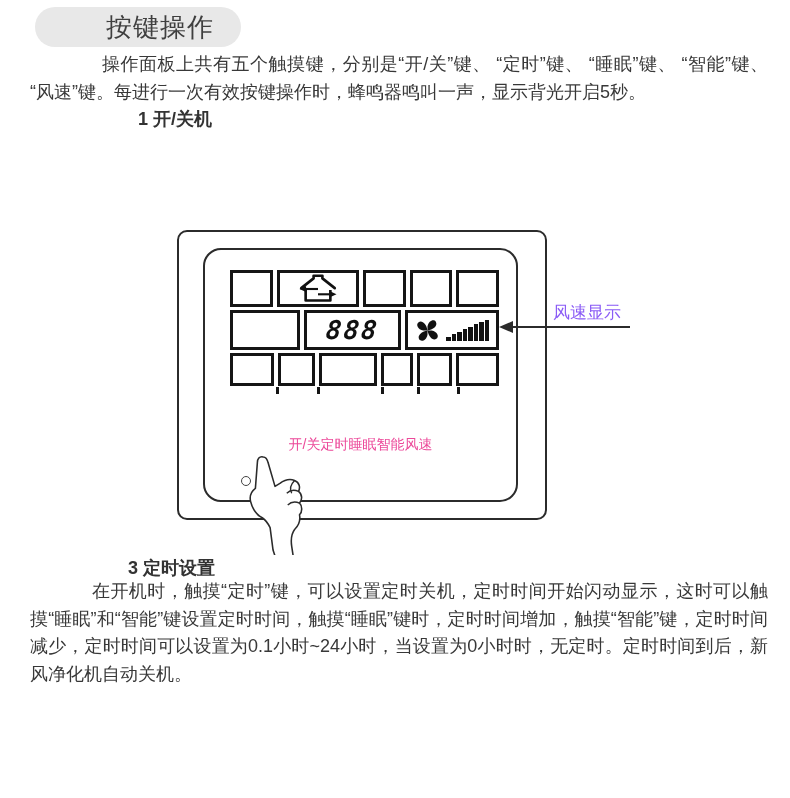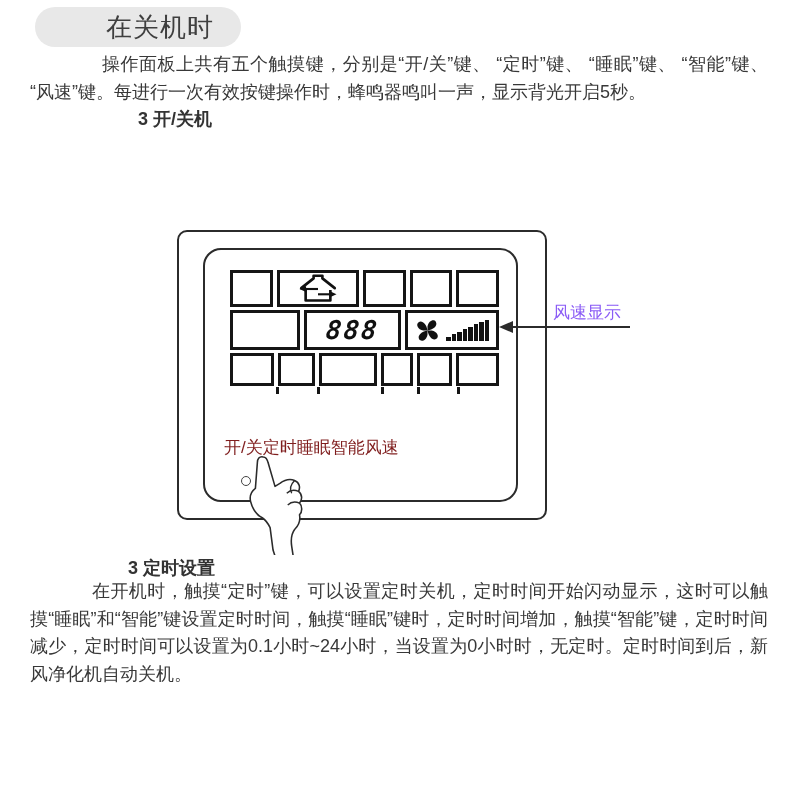--- a/index.html
+++ b/index.html
@@ -51,47 +51,47 @@
   .digits {
     font-family:"DejaVu Sans Mono", monospace; font-weight:bold; font-style:italic;
     font-size:26px; letter-spacing:2px; color:#101010; transform:skewX(-6deg);
   }
   .tick { position:absolute; width:3px; height:7px; background:#151515; top:155px; }
   .fanwedge { display:flex; align-items:center; }
   .wedge { display:flex; align-items:flex-end; column-gap:1px; margin-left:6px; }
   .wedge div { width:4.5px; background:#111; }
   .key-row {
     position:absolute; left:45px; top:204px; width:273px;
-    display:flex; justify-content:flex-start;
-    font-size:17px; color:#7f1d1d;
+    display:flex; justify-content:center;
+    font-size:14px; color:#ec4899;
   }
   .indicator {
     position:absolute; left:241px; top:476px; width:10px; height:10px;
     border:1.5px solid #444; border-radius:50%; background:#fff;
   }
   .hand { position:absolute; left:246px; top:455px; z-index:3; }
   
   .callout-label { position:absolute; left:553px; top:301px; font-size:17px; color:#8b5cf6; }
   .callout-line  { position:absolute; left:511px; top:326px; width:119px; height:2px; background:#2b2b2b; }
   .callout-head  { position:absolute; left:499px; top:321px; width:0; height:0;
                    border-top:6px solid transparent; border-bottom:6px solid transparent;
                    border-right:14px solid #2b2b2b; }
 </style>
 </head>
 <body>
 
 <div class="page">
 
   <div class="title-pill">
-    <span>在关机时</span>
+    <span>按键操作</span>
   </div>
 
   <p class="para ind" style="top:50px;">操作面板上共有五个触摸键，分别是“开/关”键、 “定时”键、 “睡眠”键、 “智能”键、 “风速”键。每进行一次有效按键操作时，蜂鸣器鸣叫一声，显示背光开启5秒。</p>
 
-  <h3 class="heading" style="left:138px; top:107px;">3 开/关机</h3>
+  <h3 class="heading" style="left:138px; top:107px;">1 开/关机</h3>
 
   <div class="diagram">
     <div class="inner-panel"></div>
 
     <div class="lcd">
       <div class="lcd-row r1">
         <div class="cell"></div>
         <div class="cell">
           <svg width="40" height="30" viewBox="0 0 44 34">
             <path d="M3,16 L17,5 L17,2 L27,2 L27,5 L41,16" fill="none" stroke="#111" stroke-width="3" stroke-linejoin="round" stroke-linecap="round"></path>

